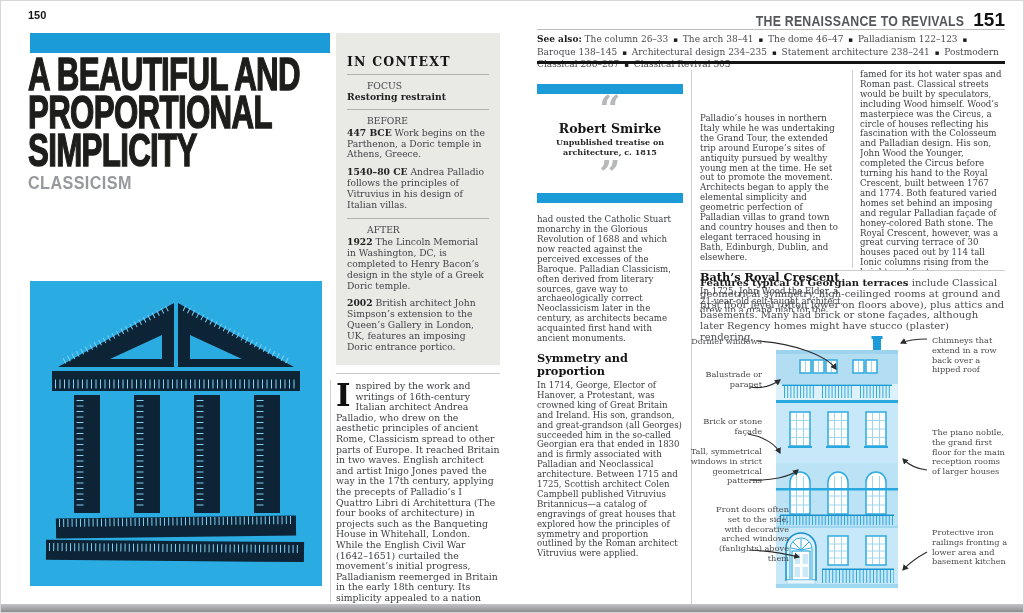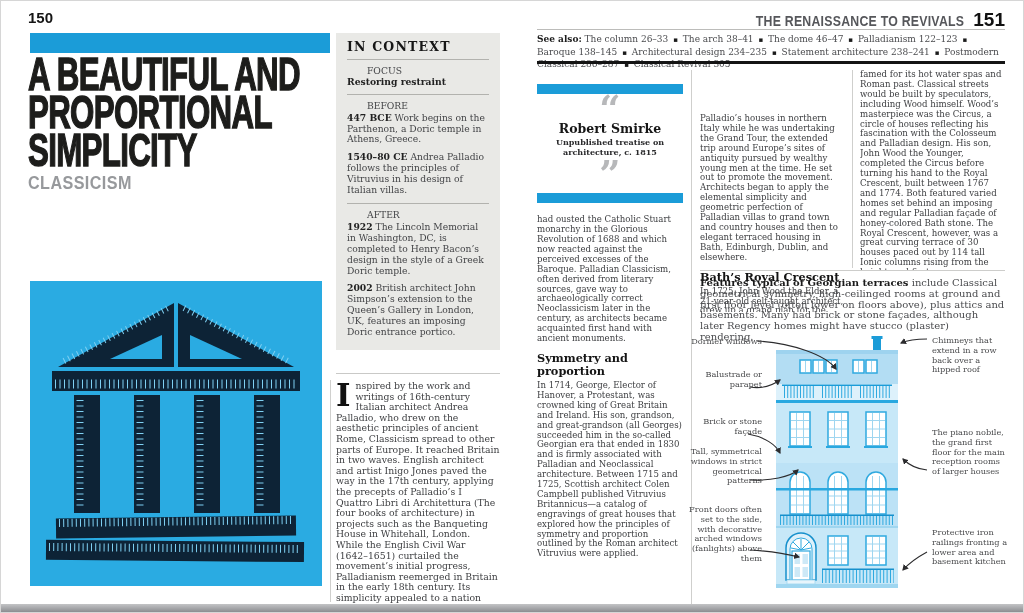--- a/index.html
+++ b/index.html
@@ -6,32 +6,32 @@
   body{
     width:1024px;height:613px;position:relative;overflow:hidden;
     background:#ffffff;
     font-family:"DejaVu Serif","Liberation Serif",serif;
     color:#3f4043;
   }
   .frame{position:absolute;inset:0;box-shadow:inset 0 0 0 1px #d6d6d6;pointer-events:none;z-index:50;}
   .edge-bottom{position:absolute;left:0;right:0;bottom:0;height:9px;background:linear-gradient(#c3c4c6,#85868a);z-index:40;}
 
   
-  .pn-left{position:absolute;left:28px;top:9px;font-family:"Liberation Sans",sans-serif;font-weight:bold;font-size:15px;color:#151515;}
+  .pn-left{position:absolute;left:28px;top:9px;font-family:"Liberation Sans",sans-serif;font-weight:bold;font-size:11px;color:#151515;}
   .title-bar{position:absolute;left:30px;top:33px;width:300px;height:20px;}
   .title{position:absolute;left:28px;top:55px;margin:0;font-family:"Liberation Sans","DejaVu Sans",sans-serif;
     font-weight:bold;font-size:46px;line-height:38px;color:#1d1d1b;letter-spacing:-1px;
     transform:scaleX(0.68);transform-origin:left top;-webkit-text-stroke:1.4px #1d1d1b;white-space:nowrap;}
   .subtitle{position:absolute;left:28px;top:172px;font-family:"Liberation Sans",sans-serif;font-weight:bold;
     font-size:19px;color:#97999c;letter-spacing:0.5px;transform:scaleX(0.85);transform-origin:left top;}
   .blue-panel{position:absolute;left:30px;top:281px;width:292px;height:305px;}
   .blue-panel svg{display:block;}
 
   .context-box{position:absolute;left:336px;top:33px;width:164px;box-sizing:border-box;
-    padding:9px 11px 12px 11px;font-size:9.2px;line-height:10.9px;color:#434447;}
+    padding:24px 11px 12px 11px;font-size:9.2px;line-height:10.9px;color:#434447;}
   .context-box h2{margin:0;font-size:12.5px;letter-spacing:1.2px;color:#161616;font-weight:bold;}
   .context-box hr{border:none;border-top:1px solid #b2b2ae;margin:6px 0;}
   .cx-label{color:#434447;margin-left:20px;}
   .cx-bold{font-weight:bold;color:#222;}
   .context-box p{margin:1px 0 7px 0;}
   .context-box p:last-child{margin-bottom:0;}
   .context-box b{color:#222;}
 
   .rule-left-col{position:absolute;left:336px;top:373px;width:164px;height:1px;background:#c9c9c7;}
   .vdiv-left{position:absolute;left:330px;top:380px;width:1px;height:222px;background:#d0d0ce;}
@@ -73,21 +73,21 @@
   .rule-mid{position:absolute;left:700px;top:270px;width:305px;height:1px;background:#cdcdcb;}
   .caption{position:absolute;left:700px;top:278px;width:305px;font-size:10px;line-height:10.8px;color:#4a4b4e;}
   .caption b{color:#1b1b1b;}
 
   
   .house{position:absolute;left:776px;top:336px;}
   .arrows{position:absolute;left:694px;top:330px;z-index:10;}
   .ann{position:absolute;font-size:8.2px;line-height:9.8px;color:#4a4b4d;}
   .ann-l{left:688px;width:74px;text-align:right;}
   .ann-r{left:932px;width:76px;text-align:left;}
-  .al1{top:337px;} .al2{top:370px;} .al3{top:417px;} .al4{top:447px;} .al5{top:505px;}
+  .al1{top:337px;} .al2{top:370px;} .al3{top:417px;} .al4{top:447px;} .al5{top:505px;margin-left:27px;}
   .ar1{top:336px;} .ar2{top:428px;} .ar3{top:528px;}
 </style>
 </head>
 <body>
 
 <div class="spread">
 
   <div class="pn-left">150</div>
   <div class="title-bar" style="background:#1b9cd8;"></div>
   <h1 class="title">

